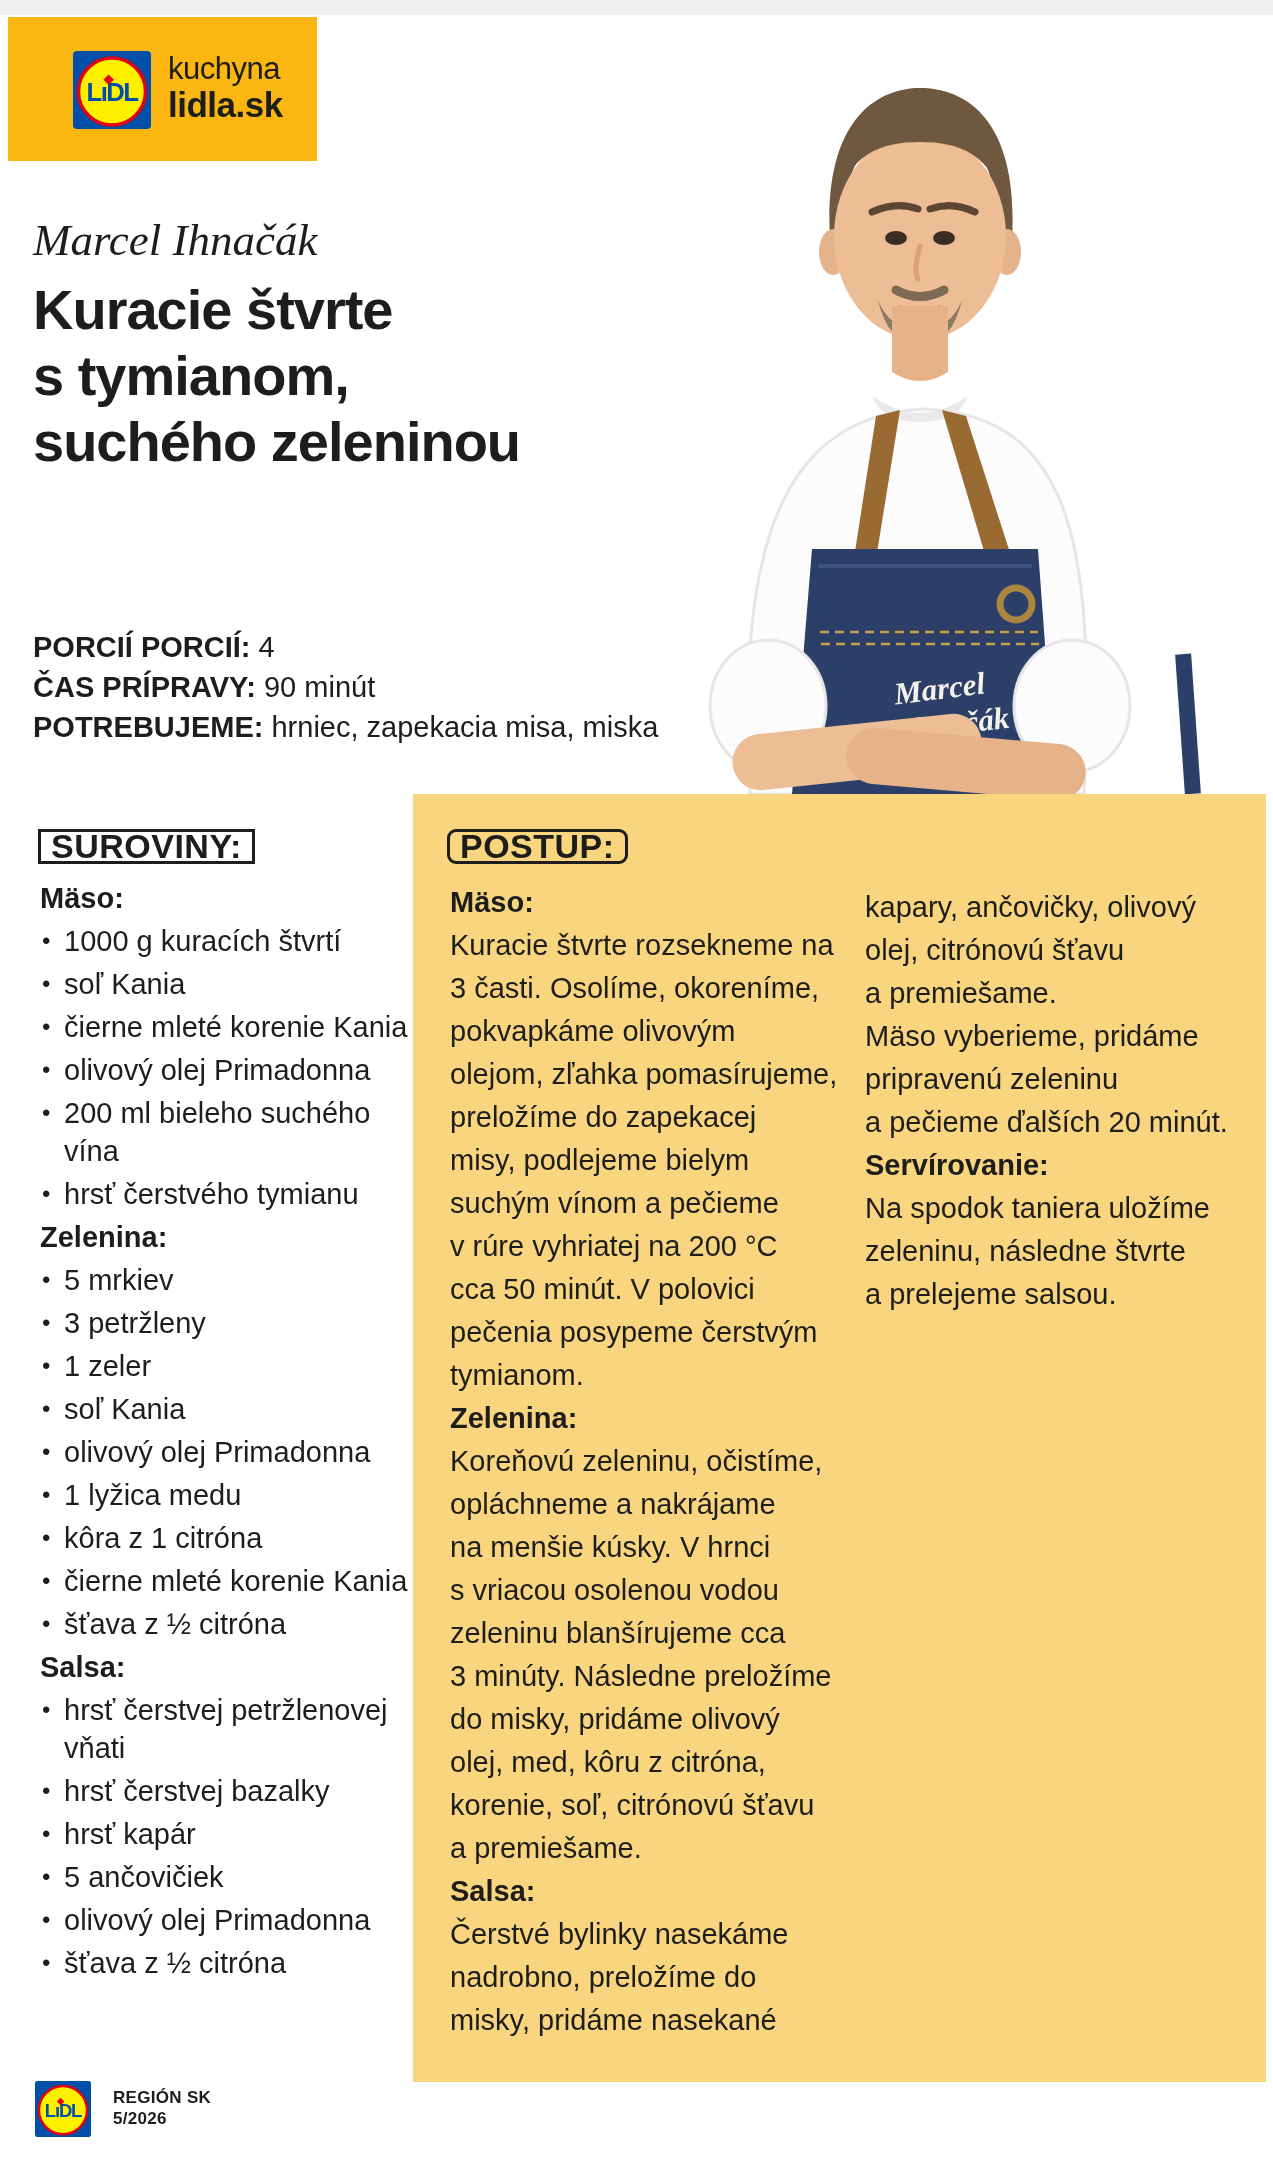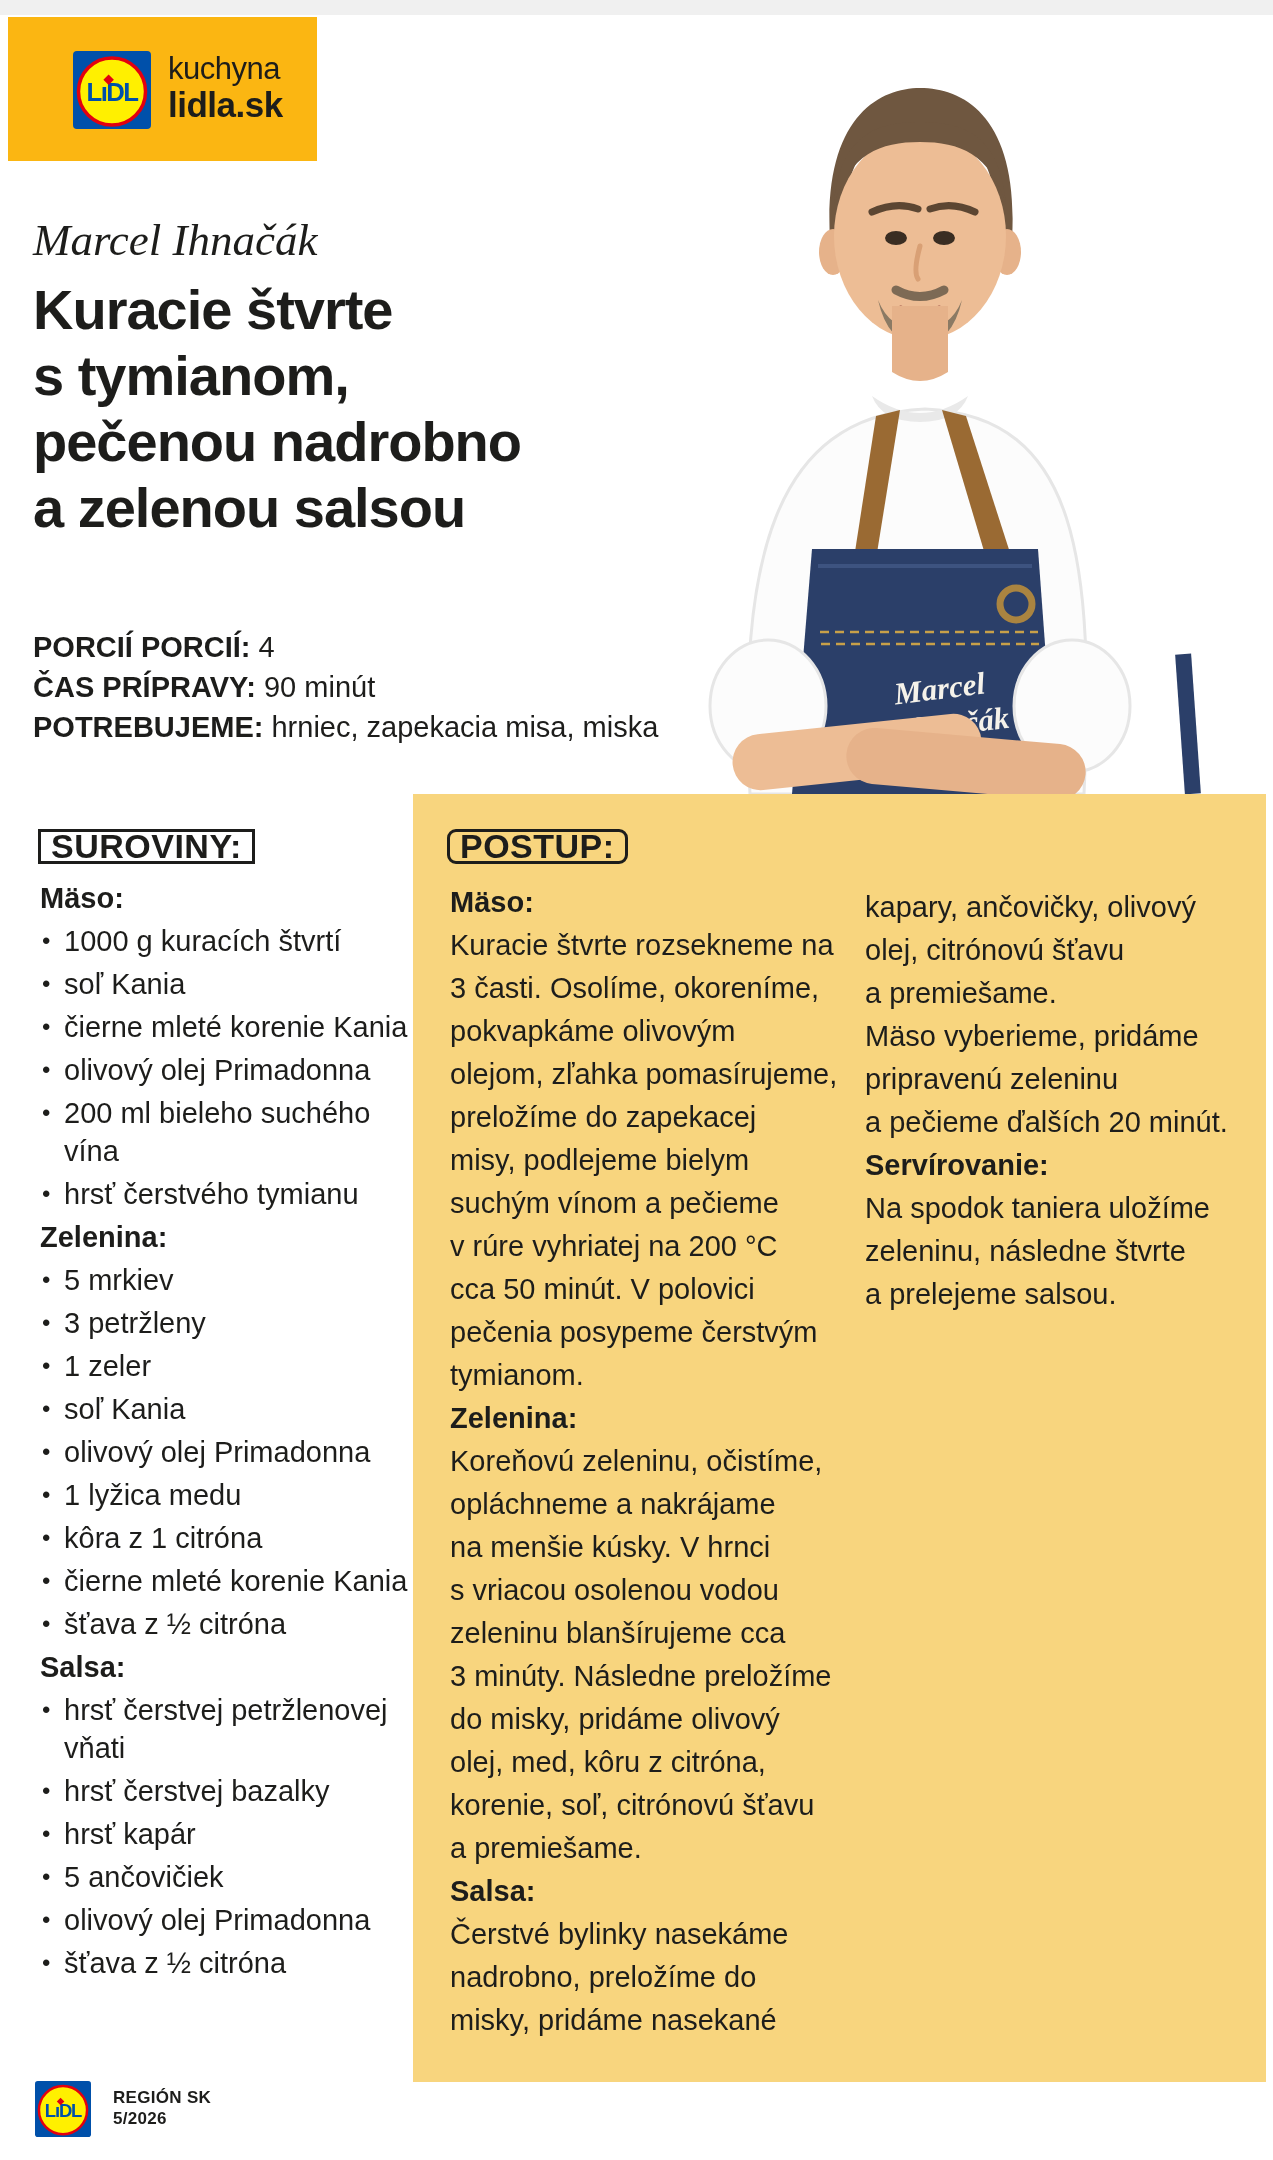--- a/index.html
+++ b/index.html
@@ -109,22 +109,21 @@
     <ellipse cx="452" cy="662" rx="58" ry="66" fill="#FCFCFC" stroke="#E6E6E6" stroke-width="3"></ellipse>
 
     <rect x="112" y="680" width="250" height="56" rx="28" fill="#EDBD95" transform="rotate(-6 237 708)"></rect>
     <rect x="226" y="692" width="240" height="56" rx="28" fill="#E6B28A" transform="rotate(5 346 720)"></rect>
   </svg>
 
   <div class="author">Marcel Ihnačák</div>
   <div class="title">
     <div>Kuracie štvrte</div>
     <div>s tymianom,</div>
-    <div>pečenou nadrobno</div>
-    <div>a zelenou salsou</div>
+    <div>suchého zeleninou</div>
   </div>
 
   <div class="info">
     <div><b>PORCIÍ PORCIÍ:</b> <span>4</span></div>
     <div><b>ČAS PRÍPRAVY:</b> <span>90 minút</span></div>
     <div><b>POTREBUJEME:</b> <span>hrniec, zapekacia misa, miska</span></div>
   </div>
 
   <div class="panel"></div>
 

